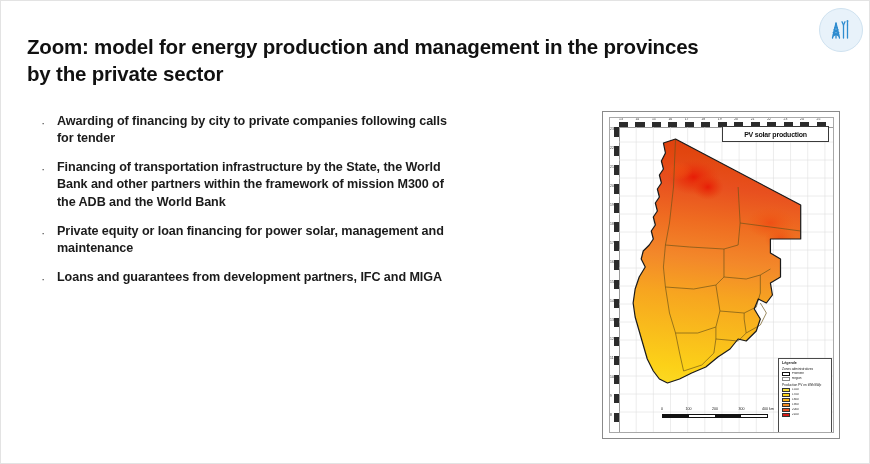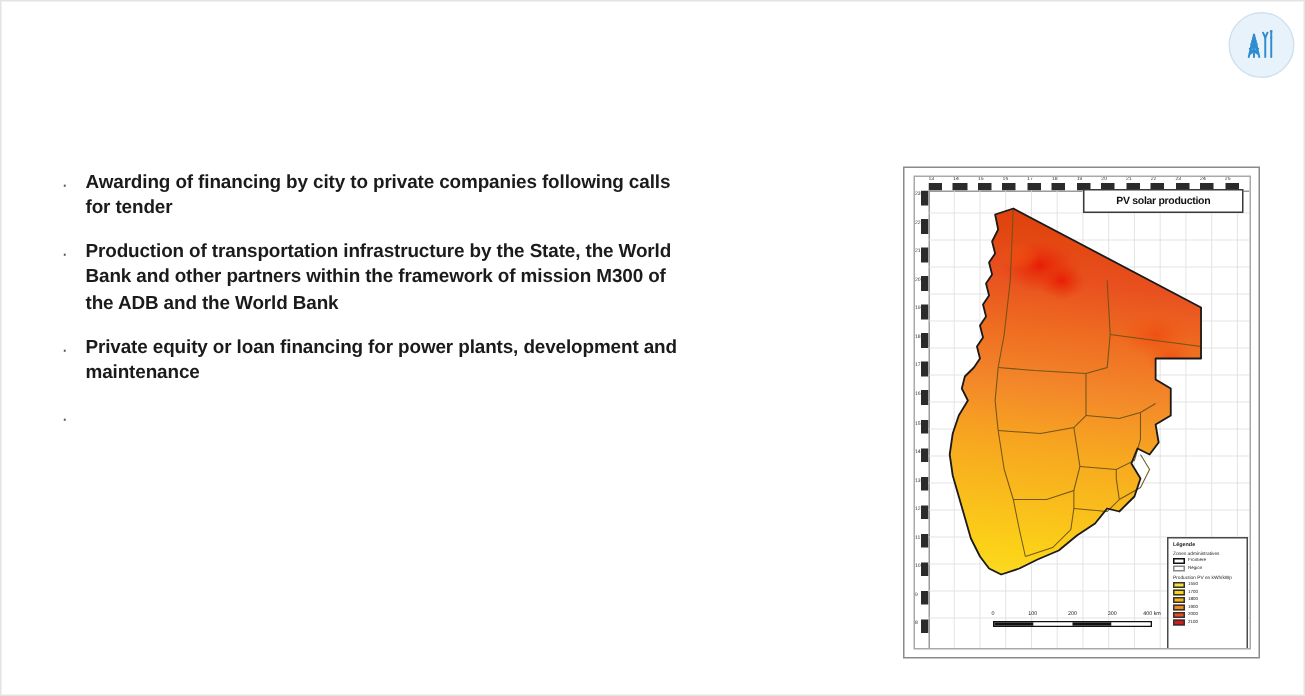--- a/index.html
+++ b/index.html
@@ -164,36 +164,41 @@
         <path d="M15.5 21 L15.5 8"></path>
         <path d="M19.5 21 L19.5 8"></path>
         <path d="M15.5 8 L14 4.8"></path>
         <path d="M15.5 8 L17 4.8"></path>
         <path d="M19.5 8 L19.5 4.6"></path>
         <circle cx="19.5" cy="3.9" r="0.9" fill="#2e8ccf" stroke="none"></circle>
       </g>
     </svg>
   </div>
 
+  <div class="title">
+    <div>Zoom: model for energy production and management in the provinces</div>
+    <div>by the private sector</div>
+  </div>
 
   <div class="bullets">
     <div class="bullet">
       <span class="dot">·</span>
       <span class="btxt">Awarding of financing by city to private companies following calls for tender</span>
     </div>
     <div class="bullet">
       <span class="dot">·</span>
-      <span class="btxt">Production of transportation infrastructure by the State, the World Bank and other partners within the framework of mission M300 of the ADB and the World Bank</span>
+      <span class="btxt">Financing of transportation infrastructure by the State, the World Bank and other partners within the framework of mission M300 of the ADB and the World Bank</span>
     </div>
     <div class="bullet">
       <span class="dot">·</span>
-      <span class="btxt">Private equity or loan financing for power plants, development and maintenance</span>
+      <span class="btxt">Private equity or loan financing for power solar, management and maintenance</span>
     </div>
     <div class="bullet">
       <span class="dot">·</span>
+      <span class="btxt">Loans and guarantees from development partners, IFC and MIGA</span>
     </div>
   </div>
 
   <div class="figure">
     <div class="fig-inner">
 
       <div class="ruler-top" id="ruler-top">
           <div class="tickmark-t" style="left: 0%; width: 4.23077%;"></div>
           <div class="ticklab-t" style="left: 0%;">13</div>
           <div class="tickmark-t" style="left: 7.69231%; width: 4.23077%;"></div>

